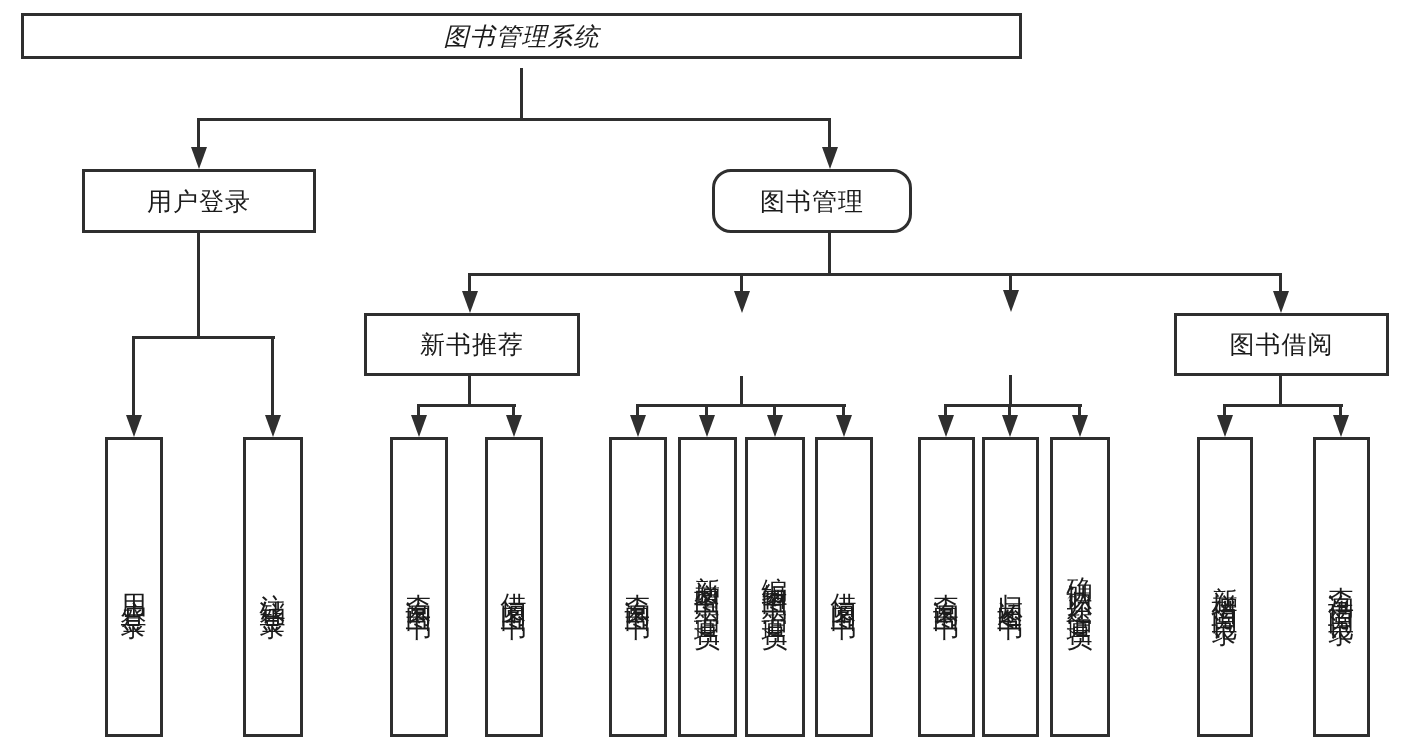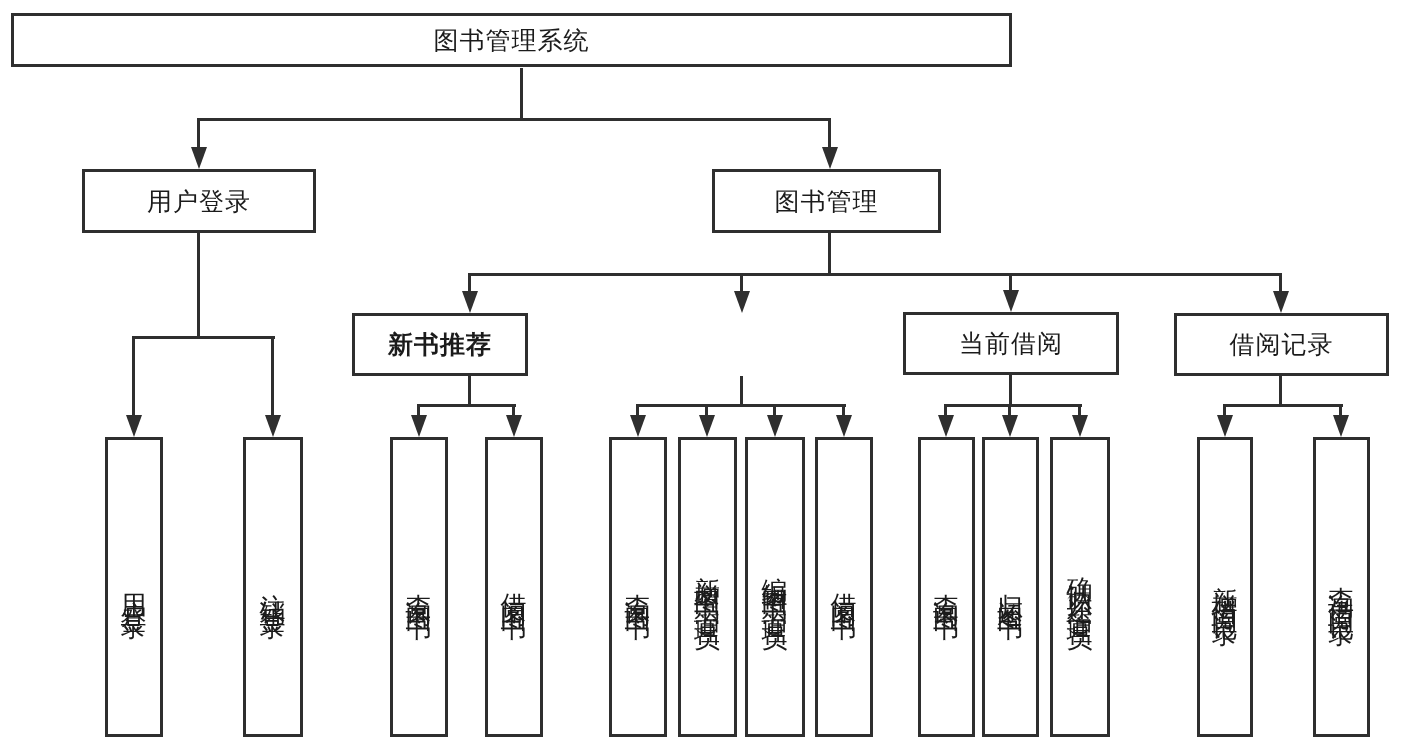--- a/index.html
+++ b/index.html
@@ -51,39 +51,36 @@
     text-shadow:1px 1px 0 rgba(255,255,255,0.85);
     white-space:nowrap;
     letter-spacing:1px;
   }
 </style>
 </head>
 <body>
 
 <div id="canvas">
 
-  <div class="node hlabel" style="left:11px;top:13px;width:1001px;height:54px;">
+  <div class="node hlabel" style="left:21px;top:13px;width:1001px;height:46px;font-style:italic;">
     <span>图书管理系统</span>
   </div>
 
   <div class="node hlabel" style="left:82px;top:169px;width:234px;height:64px;">
     <span>用户登录</span>
   </div>
-  <div class="node hlabel" style="left:712px;top:169px;width:229px;height:64px;">
+  <div class="node hlabel" style="left:712px;top:169px;width:200px;height:64px;border-radius:19px;">
     <span>图书管理</span>
   </div>
 
-  <div class="node hlabel" style="left:352px;top:313px;width:176px;height:63px;font-weight:bold;">
+  <div class="node hlabel" style="left:364px;top:313px;width:216px;height:63px;">
     <span>新书推荐</span>
   </div>
-  <div class="node hlabel" style="left:903px;top:312px;width:216px;height:63px;">
-    <span>当前借阅</span>
-  </div>
   <div class="node hlabel" style="left:1174px;top:313px;width:215px;height:63px;">
-    <span>借阅记录</span>
+    <span>图书借阅</span>
   </div>
 
   <div class="node leaf" style="left:105px;top:437px;width:58px;height:300px;">
     <span class="vtext">用户登录</span>
   </div>
   <div class="node leaf" style="left:243px;top:437px;width:60px;height:300px;">
     <span class="vtext">注销登录</span>
   </div>
 
   <div class="node leaf" style="left:390px;top:437px;width:58px;height:300px;">

